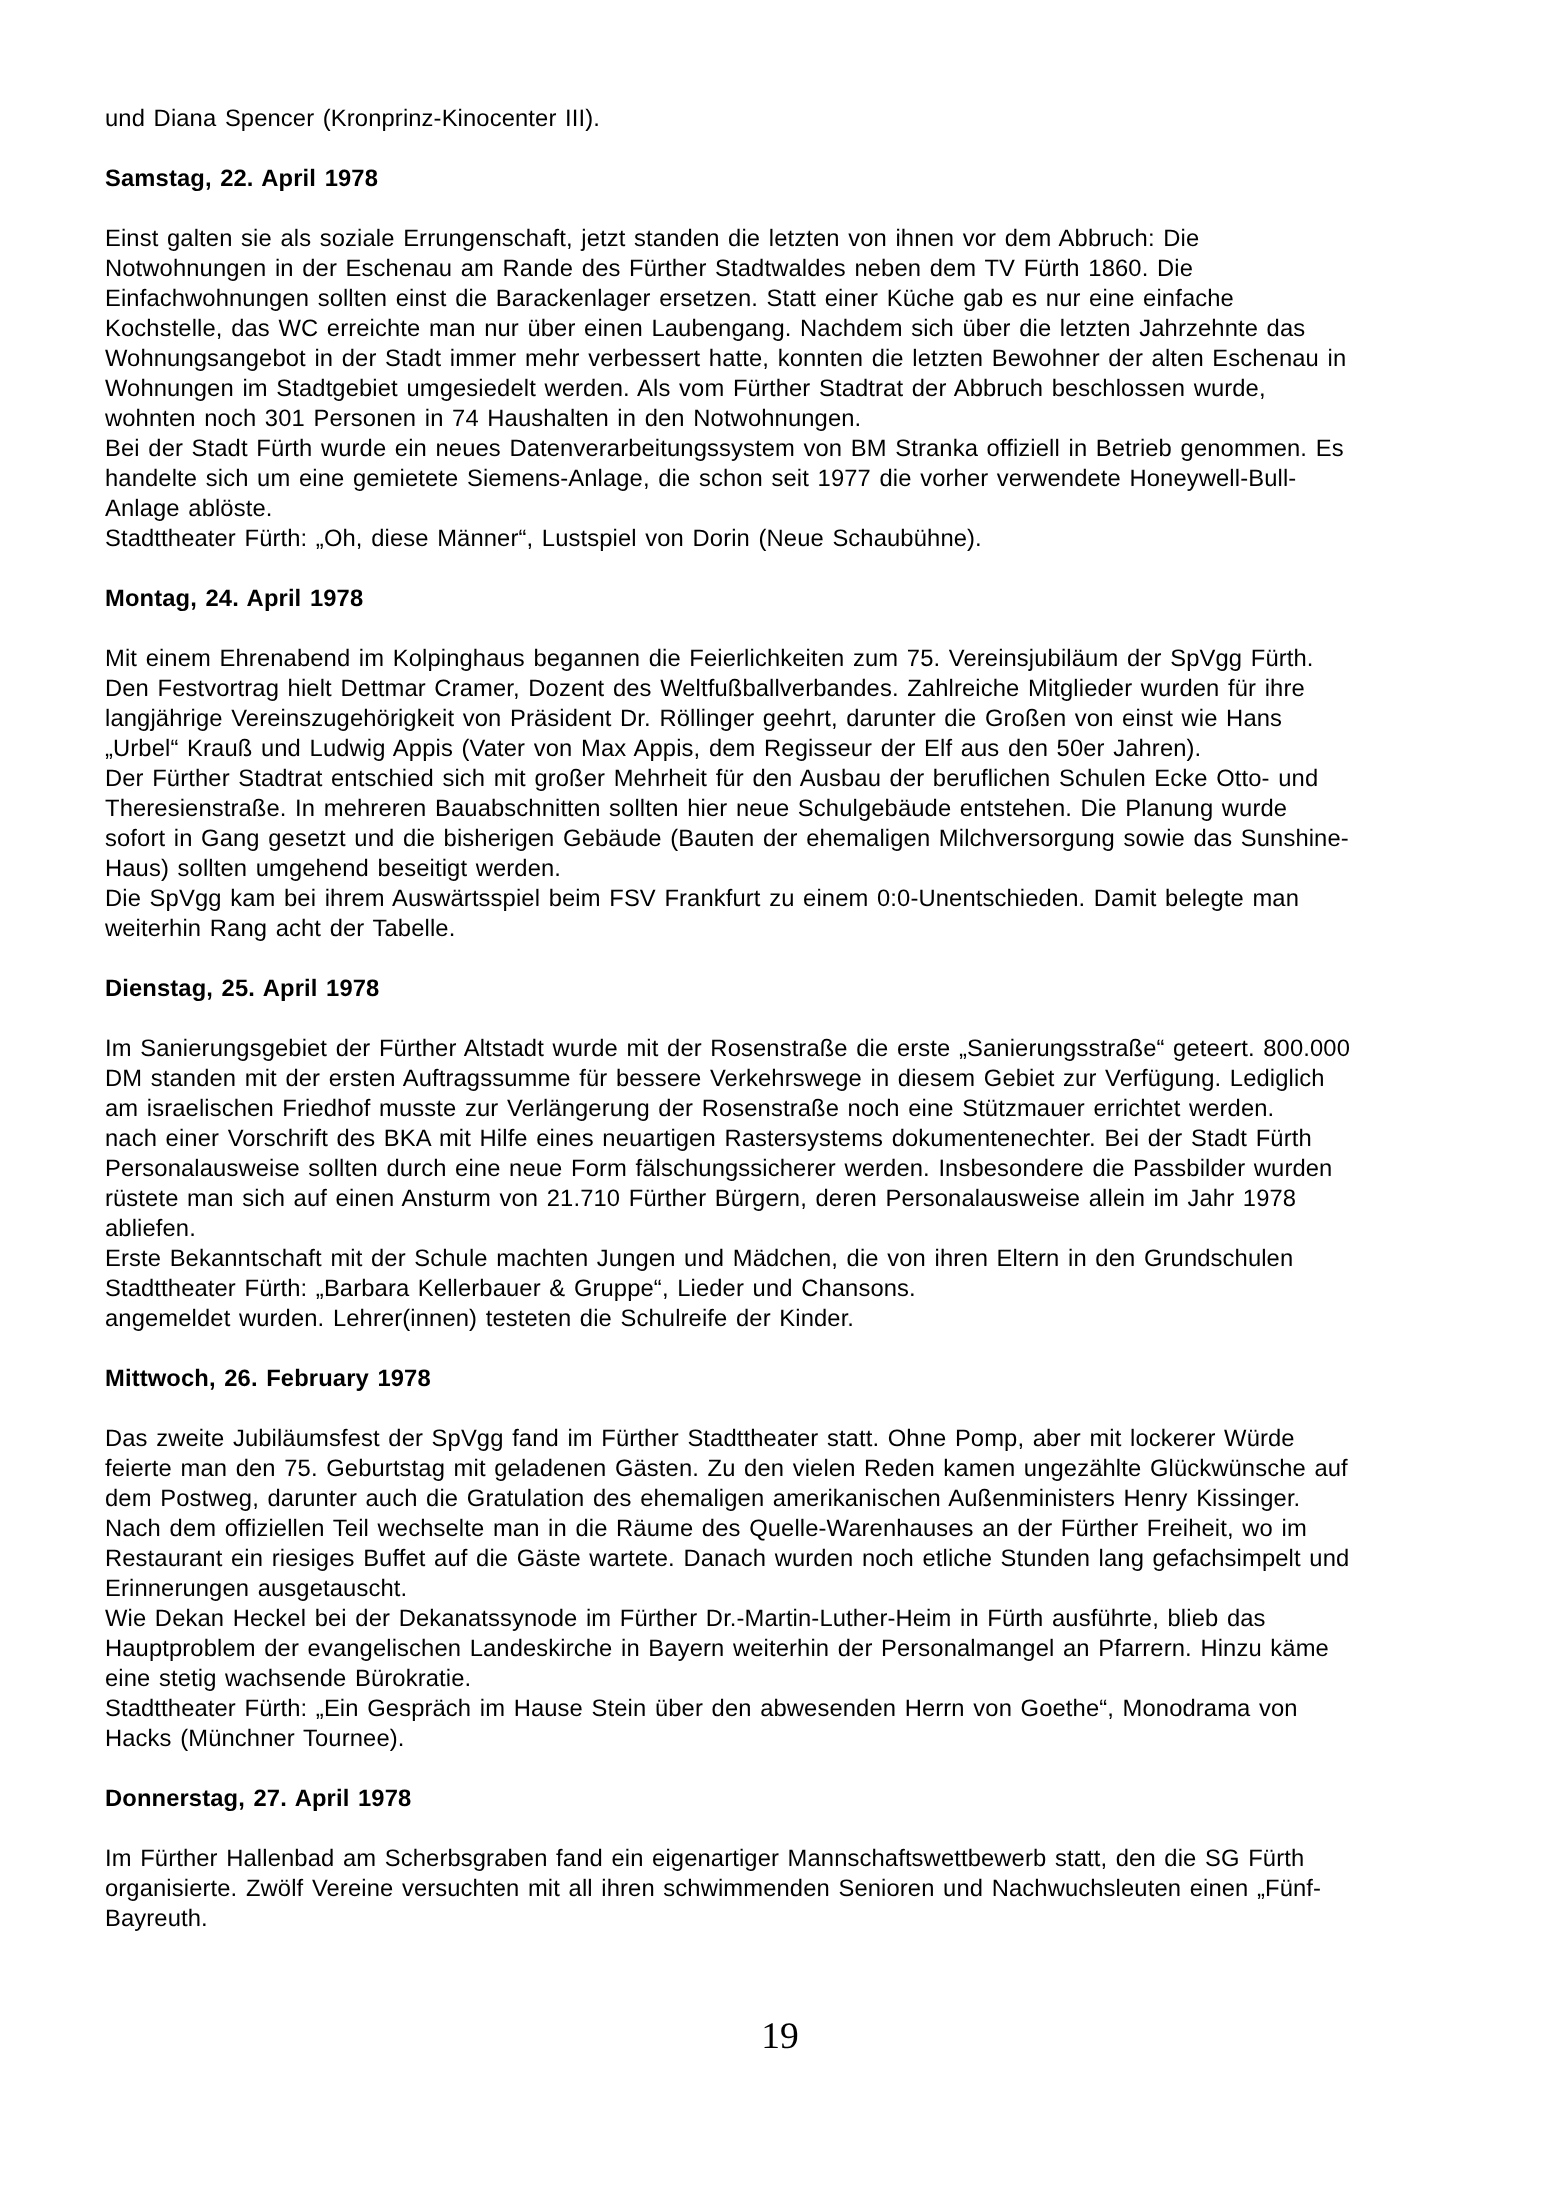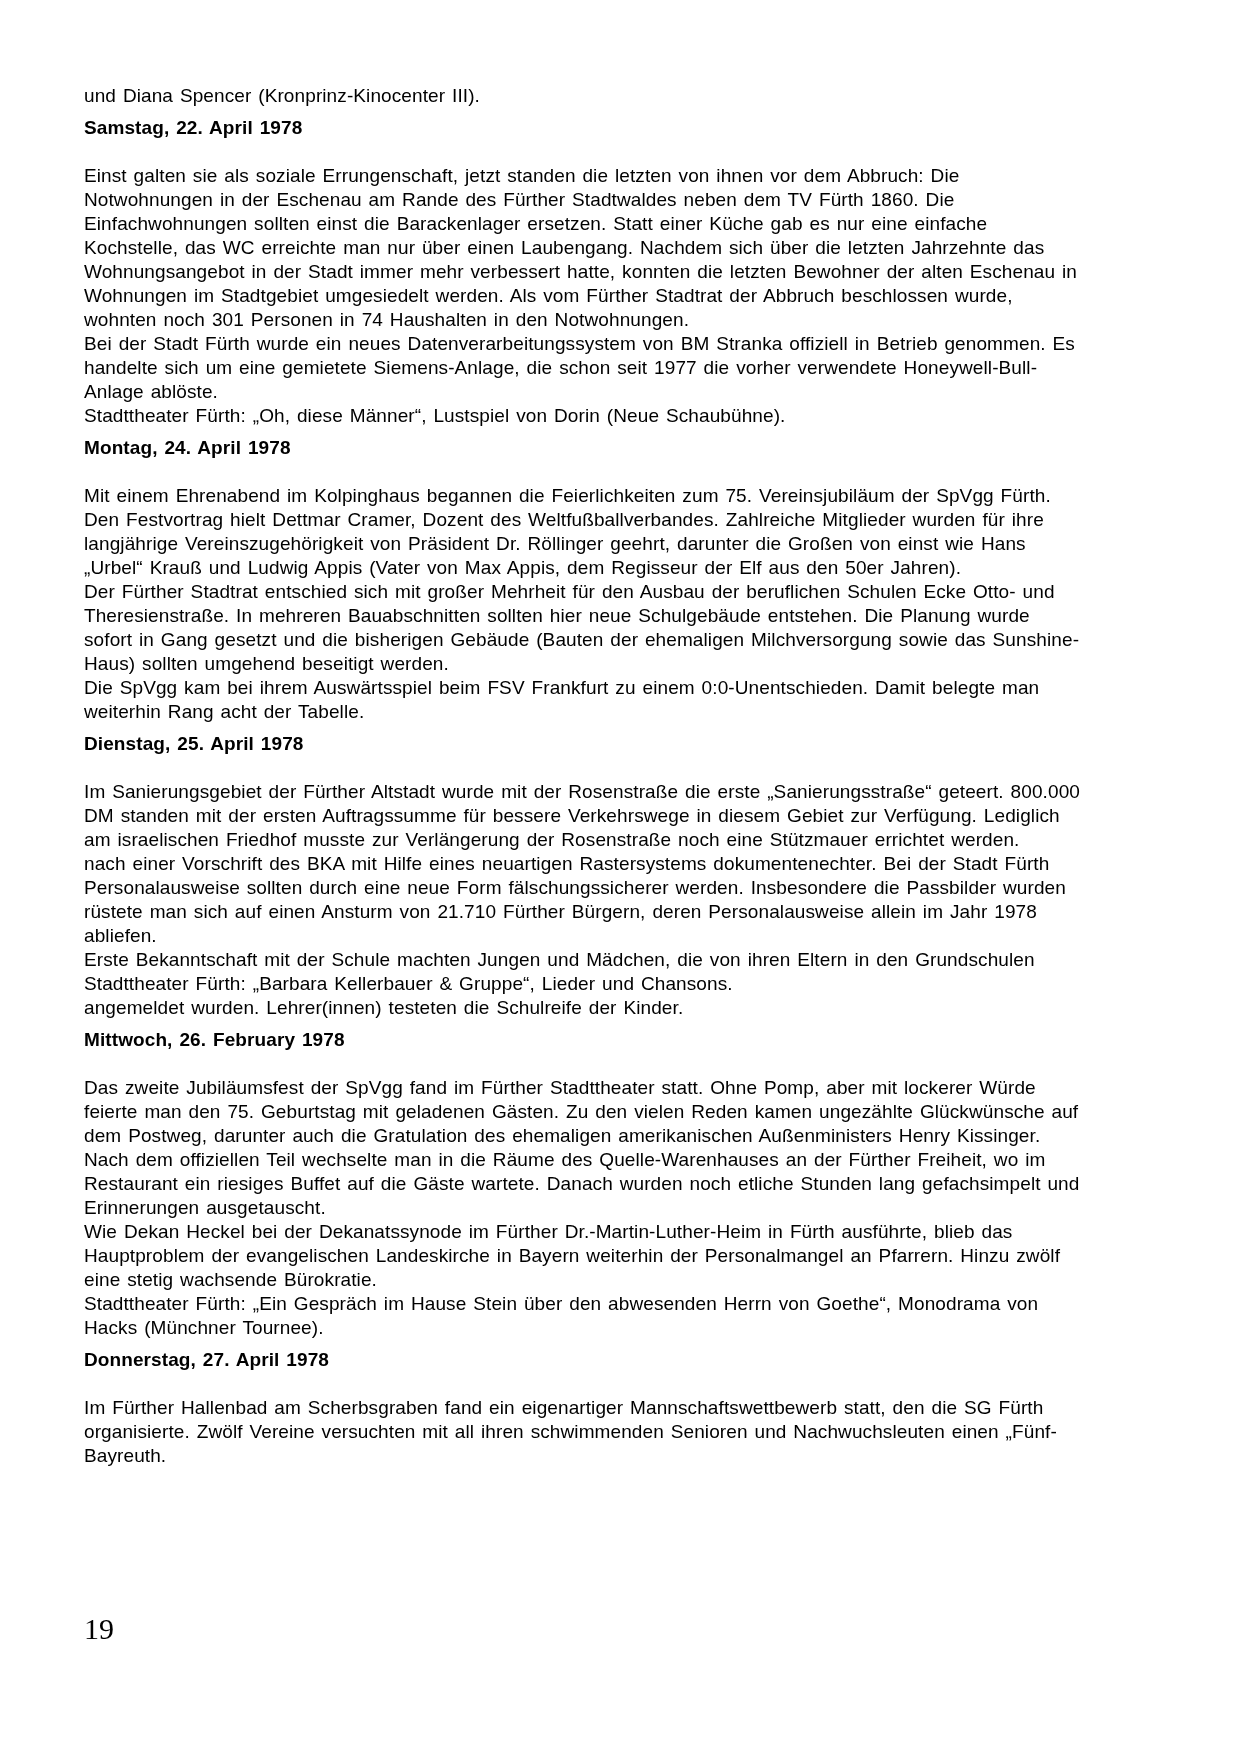--- a/index.html
+++ b/index.html
@@ -26,29 +26,30 @@
     line-height: 24px;
     word-spacing: 1.5px;
     letter-spacing: 0.1px;
   }
   .text-line {
     white-space: nowrap;
     min-height: 24px;
   }
   .section-heading {
     font-weight: bold;
-    margin-top: 8px;
+    margin-top: 24px;
     margin-bottom: 24px;
     white-space: nowrap;
   }
   .page-footer {
     position: absolute;
     top: 1612px;
     left: 84px;
     width: 1080px;
+    text-align: center;
     font-family: "Liberation Serif", "DejaVu Serif", serif;
     font-size: 30px;
     color: #000000;
   }
 </style>
 </head>
 <body>
 
 <div class="page">
   <div class="content">
@@ -93,21 +94,21 @@
     <div class="text-line">angemeldet wurden. Lehrer(innen) testeten die Schulreife der Kinder.</div>
 
     <div class="section-heading">Mittwoch, 26. February 1978</div>
     <div class="text-line">Das zweite Jubiläumsfest der SpVgg fand im Fürther Stadttheater statt. Ohne Pomp, aber mit lockerer Würde</div>
     <div class="text-line">feierte man den 75. Geburtstag mit geladenen Gästen. Zu den vielen Reden kamen ungezählte Glückwünsche auf</div>
     <div class="text-line">dem Postweg, darunter auch die Gratulation des ehemaligen amerikanischen Außenministers Henry Kissinger.</div>
     <div class="text-line">Nach dem offiziellen Teil wechselte man in die Räume des Quelle-Warenhauses an der Fürther Freiheit, wo im</div>
     <div class="text-line">Restaurant ein riesiges Buffet auf die Gäste wartete. Danach wurden noch etliche Stunden lang gefachsimpelt und</div>
     <div class="text-line">Erinnerungen ausgetauscht.</div>
     <div class="text-line">Wie Dekan Heckel bei der Dekanatssynode im Fürther Dr.-Martin-Luther-Heim in Fürth ausführte, blieb das</div>
-    <div class="text-line">Hauptproblem der evangelischen Landeskirche in Bayern weiterhin der Personalmangel an Pfarrern. Hinzu zwölf</div>
+    <div class="text-line">Hauptproblem der evangelischen Landeskirche in Bayern weiterhin der Personalmangel an Pfarrern. Hinzu käme</div>
     <div class="text-line">eine stetig wachsende Bürokratie.</div>
     <div class="text-line">Stadttheater Fürth: „Ein Gespräch im Hause Stein über den abwesenden Herrn von Goethe“, Monodrama von</div>
     <div class="text-line">Hacks (Münchner Tournee).</div>
 
     <div class="section-heading">Donnerstag, 27. April 1978</div>
     <div class="text-line">Im Fürther Hallenbad am Scherbsgraben fand ein eigenartiger Mannschaftswettbewerb statt, den die SG Fürth</div>
     <div class="text-line">organisierte. Zwölf Vereine versuchten mit all ihren schwimmenden Senioren und Nachwuchsleuten einen „Fünf-</div>
     <div class="text-line">Bayreuth.</div>
 
   </div>

